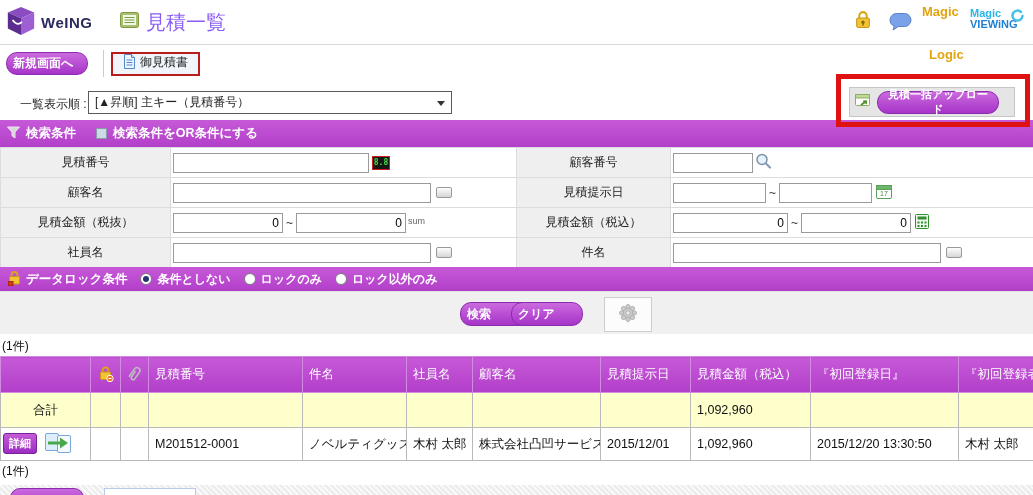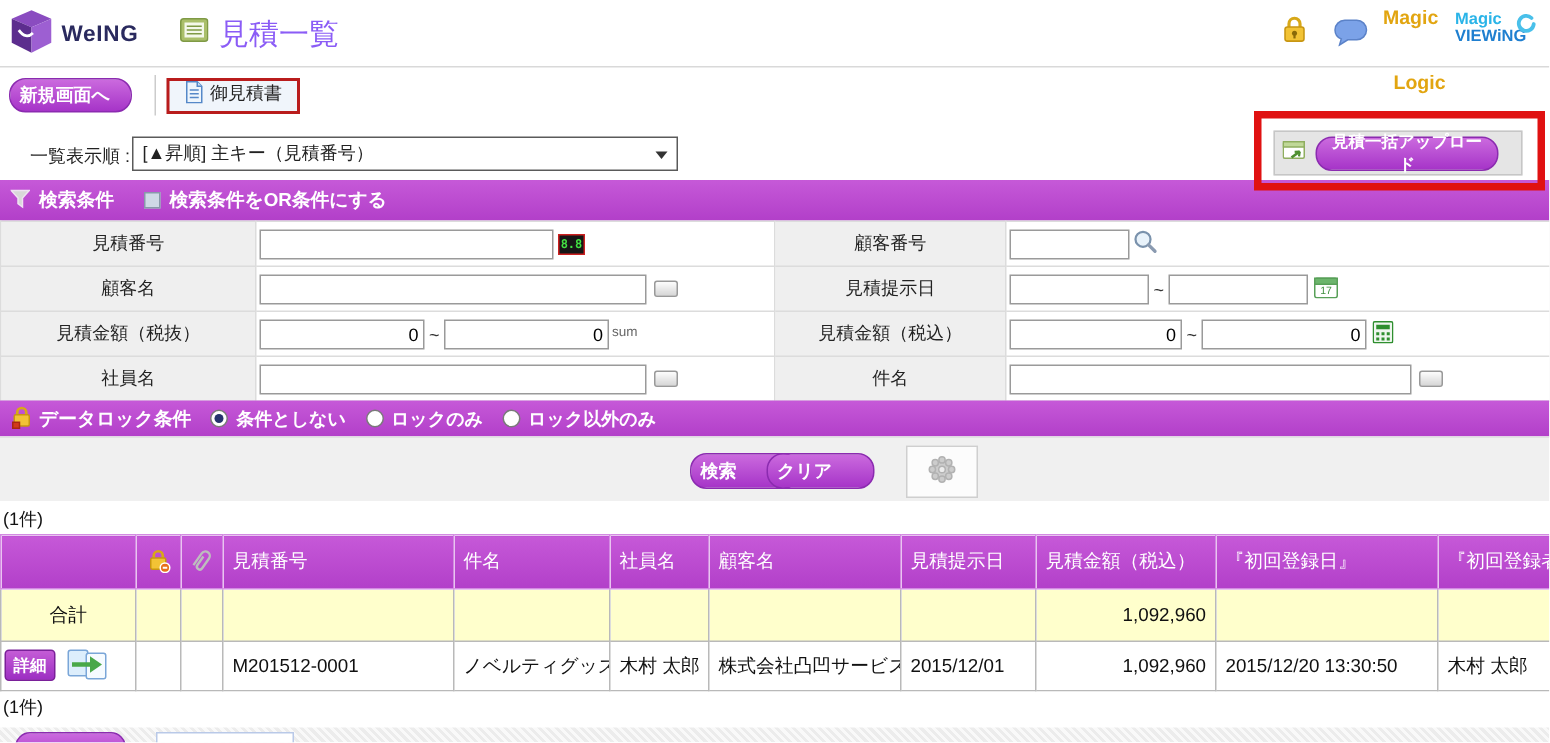--- a/index.html
+++ b/index.html
@@ -52,21 +52,21 @@
            background:#fcfcfc;border:1px solid #cfcfcf;cursor:pointer;}
   
   .listwrap{position:absolute;left:0;top:356px;width:1033px;overflow:hidden;}
   table.list{border-collapse:collapse;table-layout:fixed;width:1088px;font-size:12.5px;}
   table.list th{background:linear-gradient(#c659d8,#b23fc9);color:#fff;font-weight:normal;
                 border:1px solid #d38ae2;height:35px;padding:0 6px;text-align:left;overflow:hidden;white-space:nowrap;}
   table.list td{border:1px solid #b9b9b9;padding:0 6px;overflow:hidden;white-space:nowrap;background:#fff;color:#111;}
   tr.total td{background:#ffffcc;height:34px;}
   tr.data td{height:32px;}
   td.yellow{background:#ffffcc;margin-left:47px;}
-  td.ra{text-align:right;}
+  td.ra{text-align:left;}
   .detail-btn{display:inline-block;background:linear-gradient(#c45cd6,#9c2ec2);border:1px solid #7a2099;
               border-radius:3px;color:#fff;font-size:11px;font-weight:bold;padding:2px 5px;cursor:pointer;}
   
   .redbox{position:absolute;left:836px;top:74px;width:194px;height:53px;border:5px solid #e01111;box-sizing:border-box;z-index:5;}
   .widget{position:absolute;left:8px;top:8px;width:166px;height:30px;background:#e5e5e5;border:1px solid #c6c6c6;
           display:flex;align-items:center;box-sizing:border-box;padding-left:5px;gap:5px;}
   
   .bstrip{position:absolute;left:0;top:485px;width:1033px;height:10px;
           background:repeating-linear-gradient(45deg,#ececec 0 2px,#f9f9f9 2px 4px);}
   .cnt{position:absolute;font-size:12px;color:#111;}

